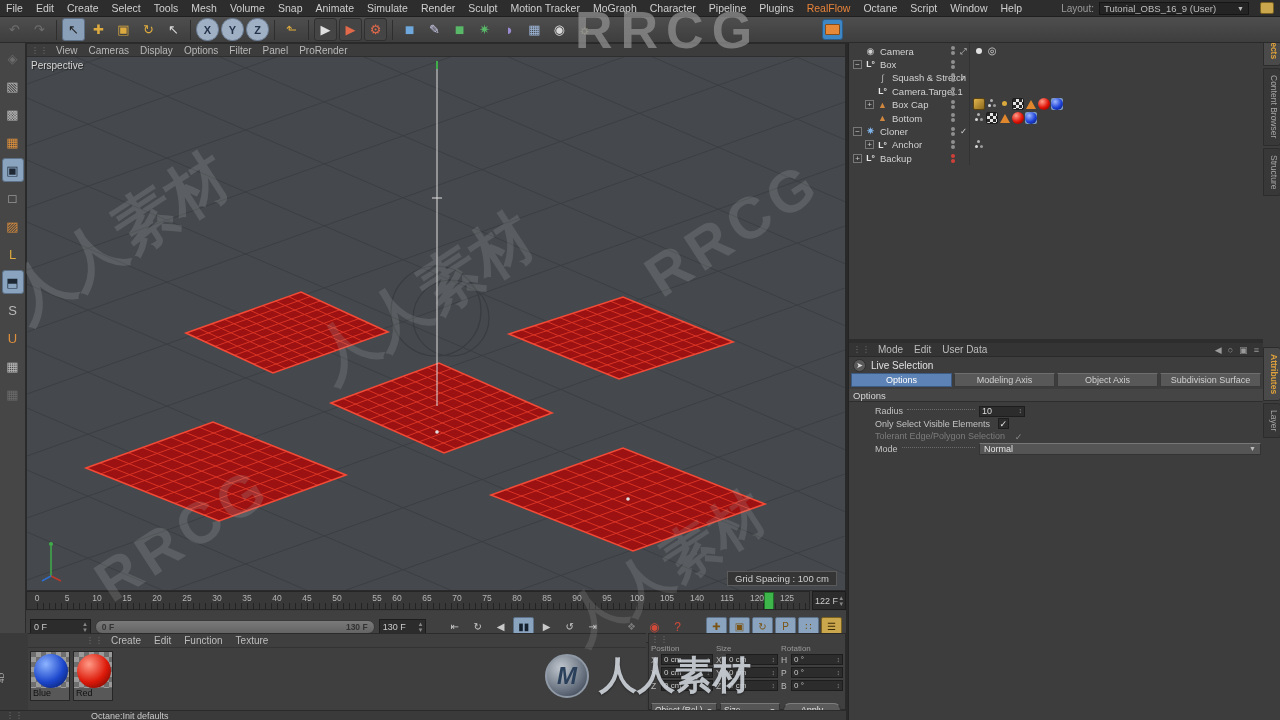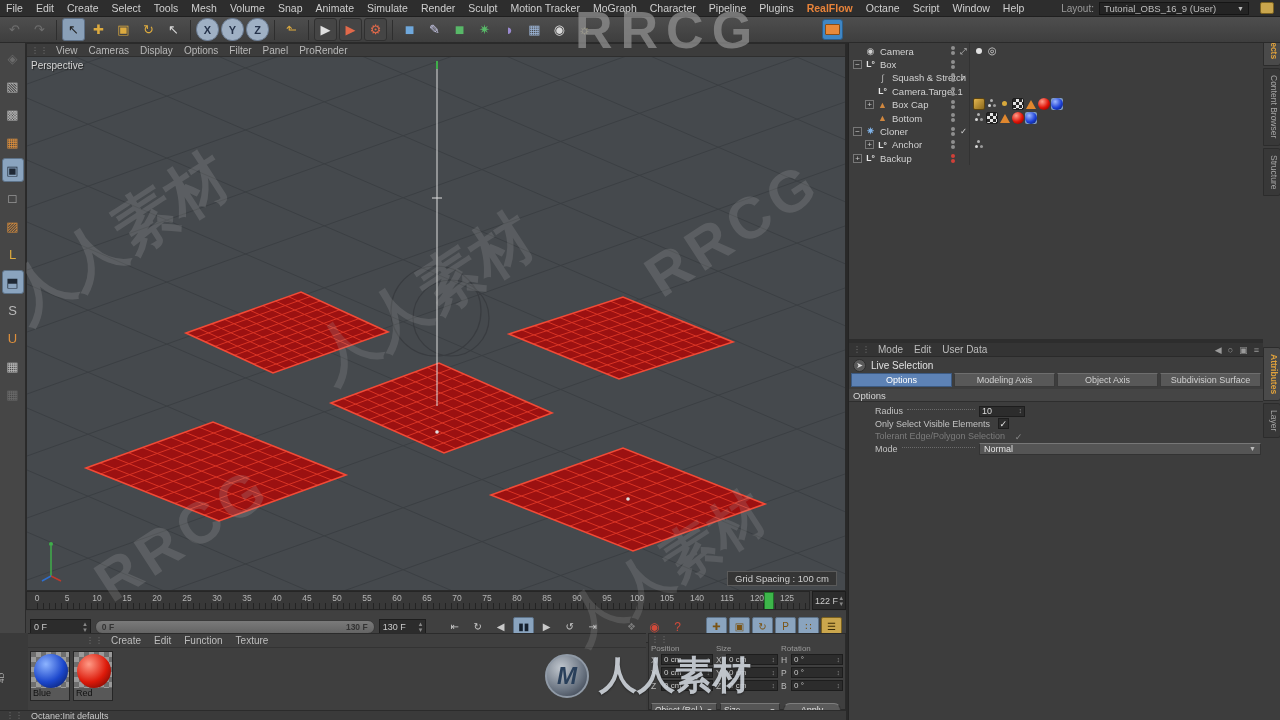--- a/index.html
+++ b/index.html
@@ -3,21 +3,21 @@
 <meta charset="utf-8">
 <style>
   html,body{margin:0;padding:0;background:#222;}
   *{box-sizing:border-box;user-select:none;}
   .stage{position:relative;width:1280px;height:720px;background:#3d3d3d;overflow:hidden;
          font-family:"Liberation Sans",sans-serif;color:#c8c8c8;}
   
   .topbar{position:absolute;left:0;top:0;width:1280px;height:17px;background:#2d2d2d;
           border-bottom:1px solid #1f1f1f;display:flex;align-items:center;padding:0 6px;z-index:40;}
   .mitem{font-size:10.5px;color:#cfcfcf;margin-right:13px;white-space:nowrap;cursor:default;text-align:center;}
-  .mitem.hl{color:#e8833a;font-weight:bold;}
+  .mitem.hl{color:#e8833a;font-weight:normal;}
   .layoutbox{margin-left:auto;display:flex;align-items:center;gap:5px;}
   .layoutlabel{font-size:10px;color:#9a9a9a;}
   .layoutdrop{width:150px;height:13px;background:#242424;border:1px solid #151515;font-size:9.5px;
               color:#bdbdbd;display:flex;align-items:center;justify-content:space-between;padding:0 4px;}
   .cornerico{width:14px;height:12px;background:#caa64d;border:1px solid #7a6120;margin-left:6px;border-radius:2px;}
   
   .toolbar{position:absolute;left:0;top:17px;width:1280px;height:26px;
            background:linear-gradient(#4e4e4e,#3e3e3e);border-bottom:1px solid #2a2a2a;
            display:flex;align-items:center;padding:0 3px;gap:2px;z-index:30;}
   .tile{width:23px;height:23px;border-radius:3px;display:flex;align-items:center;justify-content:center;
@@ -133,21 +133,21 @@
   .cfield{flex:1;height:11px;background:#2c2c2c;border:1px solid #1d1d1d;font-size:8px;color:#ccc;
           display:flex;align-items:center;justify-content:space-between;padding:0 2px;}
   .cfooter{display:flex;gap:3px;margin-top:11px;}
   .cselect{height:14px;background:#555;border:1px solid #333;border-top:1px solid #777;font-size:8.5px;
            color:#ddd;display:flex;align-items:center;justify-content:space-between;padding:0 3px;overflow:hidden;white-space:nowrap;}
   .capply{width:58px;height:14px;background:#5a5a5a;border:1px solid #333;border-top:1px solid #7d7d7d;
           border-radius:7px;font-size:9px;color:#e2e2e2;display:flex;align-items:center;justify-content:center;cursor:pointer;}
   
   .statusbar{position:absolute;left:0;top:710px;width:1280px;height:10px;background:#3a3a3a;
              border-top:1px solid #2b2b2b;display:flex;align-items:center;z-index:16;}
-  .statustext{font-size:9px;color:#c9c9c9;}
+  .statustext{font-size:9px;color:#c9c9c9;margin-left:60px;}
   
   .rightpanel{position:absolute;left:848px;top:17px;width:432px;height:703px;background:#3d3d3d;
               border-left:1px solid #242424;z-index:18;}
   .splitter{position:absolute;left:846px;top:17px;width:2px;height:703px;background:#292929;z-index:19;}
   .omheader{position:absolute;left:0;top:0;width:414px;height:14px;background:#343434;
             border-bottom:1px solid #2a2a2a;display:flex;align-items:center;padding:0 4px;}
   .omheader .mitem,.attrheader .mitem{font-size:10px;margin-right:11px;color:#bdbdbd;}
   .hicons{margin-left:auto;display:flex;gap:6px;font-size:9px;color:#9a9a9a;}
   .tree{position:absolute;left:0;top:14px;width:414px;}
   .orow{position:relative;height:13.4px;display:flex;align-items:center;cursor:pointer;}
@@ -469,21 +469,21 @@
       <span class="tick" style="left: 31px;">5</span>
       <span class="tick" style="left: 61px;">10</span>
       <span class="tick" style="left: 91px;">15</span>
       <span class="tick" style="left: 121px;">20</span>
       <span class="tick" style="left: 151px;">25</span>
       <span class="tick" style="left: 181px;">30</span>
       <span class="tick" style="left: 211px;">35</span>
       <span class="tick" style="left: 241px;">40</span>
       <span class="tick" style="left: 271px;">45</span>
       <span class="tick" style="left: 301px;">50</span>
-      <span class="tick" style="left: 331px; text-align: center;">55</span>
+      <span class="tick" style="left: 341px; text-align: center;">55</span>
       <span class="tick" style="left: 361px;">60</span>
       <span class="tick" style="left: 391px;">65</span>
       <span class="tick" style="left: 421px;">70</span>
       <span class="tick" style="left: 451px;">75</span>
       <span class="tick" style="left: 481px;">80</span>
       <span class="tick" style="left: 511px;">85</span>
       <span class="tick" style="left: 541px;">90</span>
       <span class="tick" style="left: 571px;">95</span>
       <span class="tick" style="left: 601px;">100</span>
       <span class="tick" style="left: 631px;">105</span>

